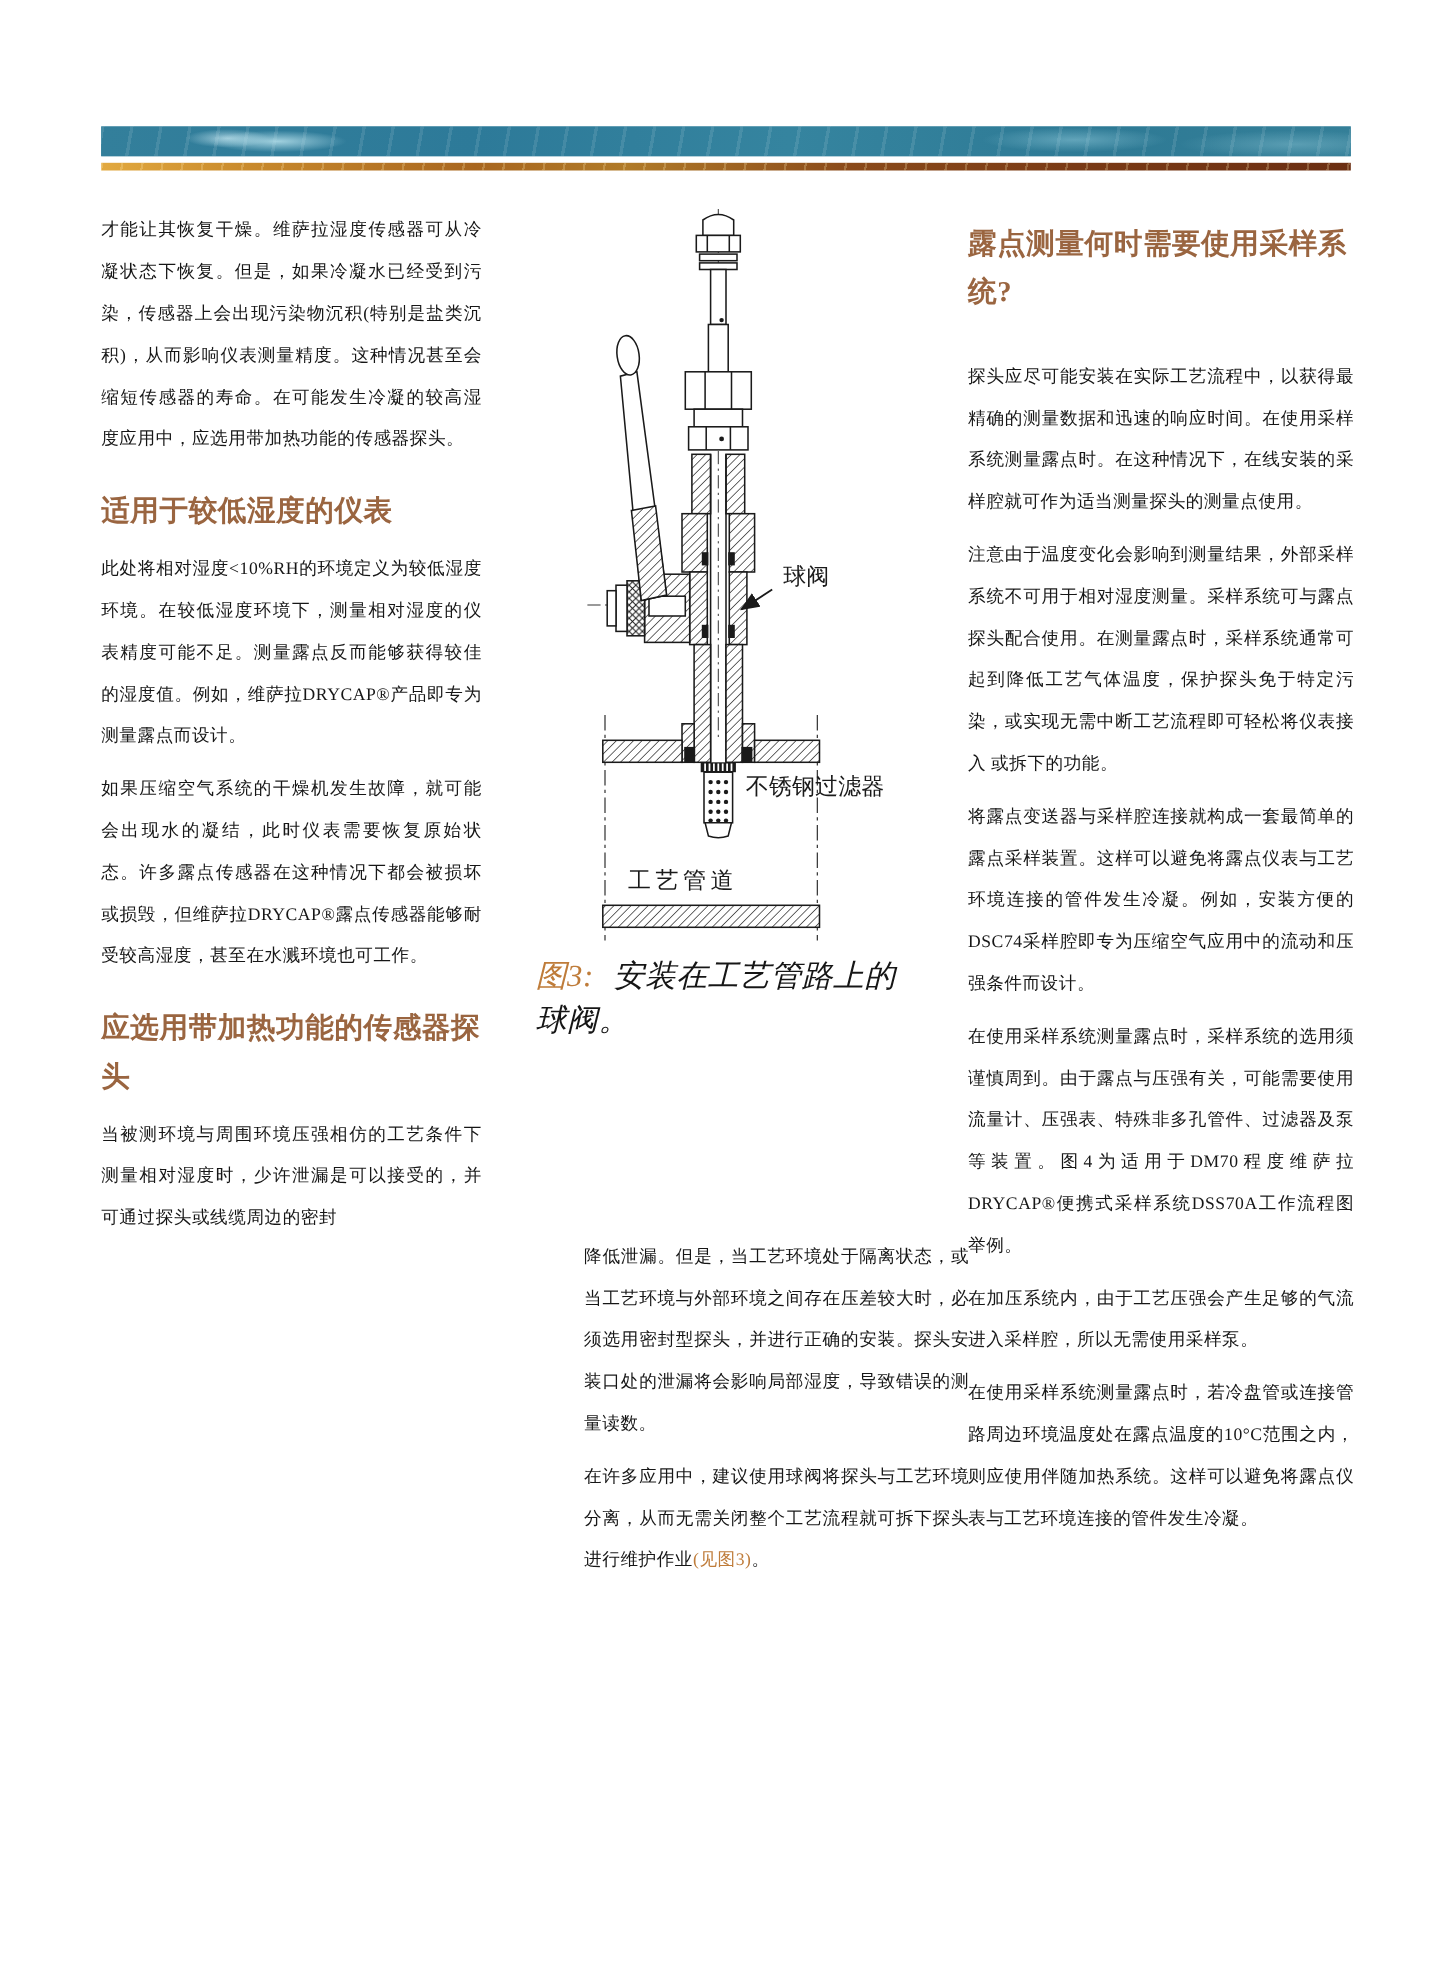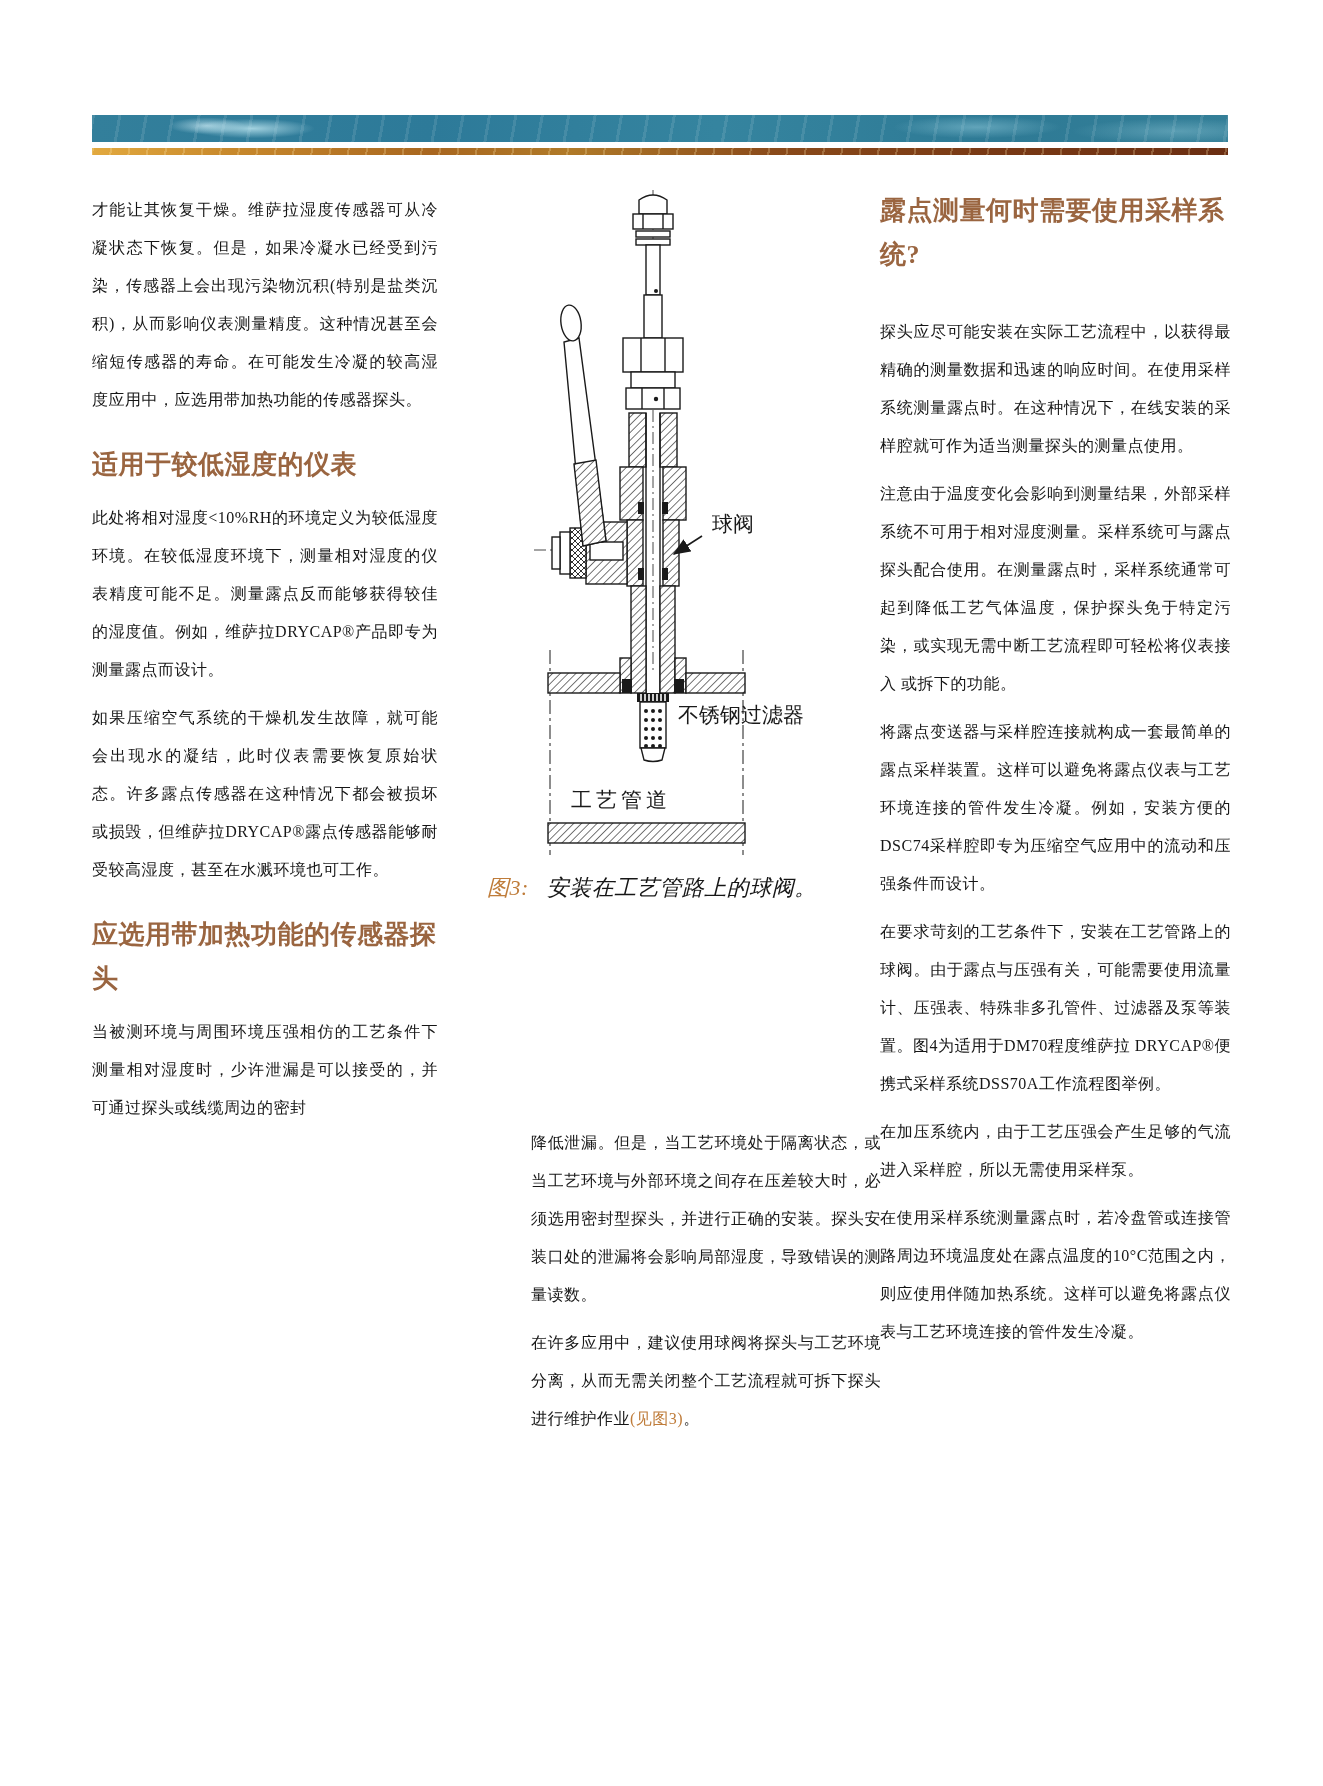--- a/index.html
+++ b/index.html
@@ -21,35 +21,35 @@
   }
   .stripe{
     position:absolute;left:92px;top:148px;width:1136px;height:7px;
     background:
       repeating-linear-gradient(100deg, rgba(255,235,180,.25) 0 2px, rgba(0,0,0,0) 2px 18px),
       linear-gradient(90deg,#e2a93f 0%,#c8892c 12%,#a8661f 30%,#b07a28 42%,#8a4a1a 60%,#7a3a15 78%,#6b2e12 100%);
   }
   .col{position:absolute;}
   .col1{left:92px;top:191px;width:346px;}
   .col2text{left:487px;top:1124px;width:350px;margin-left:44px;}
-  .col3{left:880px;top:189px;width:351px;}
+  .col3{left:880px;top:200px;width:351px;}
   p.body{
     font-size:16px;line-height:38px;letter-spacing:.5px;
     text-align:justify;margin:0 0 10px 0;
   }
   h2{
     font-size:26px;line-height:44px;font-weight:bold;color:#9a6540;
     margin:24px 0 12px 0;letter-spacing:.5px;
   }
   .col3 h2{margin:0 0 36px 0;}
   .fig{position:absolute;left:470px;top:172px;width:362px;height:690px;margin:0;}
   .fig svg{display:block;}
   .caption{
     position:absolute;left:487px;top:868px;width:350px;
-    font-size:22px;line-height:40px;font-style:italic;margin:0;letter-spacing:.5px;
+    font-size:28px;line-height:40px;font-style:italic;margin:0;letter-spacing:.5px;
   }
   .figlabel{color:#bf7c3a;font-style:italic;margin-right:18px;}
   .captext{font-style:italic;}
   .figref{color:#bf7c3a;}
   text{font-family:"Liberation Serif","DejaVu Serif",serif;fill:#1a1a1a;}
 </style>
 </head>
 <body>
 
 <div class="page">
@@ -189,18 +189,18 @@
   <section class="col col2text">
     <p class="body">降低泄漏。但是，当工艺环境处于隔离状态，或当工艺环境与外部环境之间存在压差较大时，必须选用密封型探头，并进行正确的安装。探头安装口处的泄漏将会影响局部湿度，导致错误的测量读数。</p>
     <p class="body"><span>在许多应用中，建议使用球阀将探头与工艺环境分离，从而无需关闭整个工艺流程就可拆下探头进行维护作业</span><span class="figref">(见图3)</span><span>。</span></p>
   </section>
 
   <section class="col col3">
     <h2>露点测量何时需要使用采样系统?</h2>
     <p class="body">探头应尽可能安装在实际工艺流程中，以获得最精确的测量数据和迅速的响应时间。在使用采样系统测量露点时。在这种情况下，在线安装的采样腔就可作为适当测量探头的测量点使用。</p>
     <p class="body">注意由于温度变化会影响到测量结果，外部采样系统不可用于相对湿度测量。采样系统可与露点探头配合使用。在测量露点时，采样系统通常可起到降低工艺气体温度，保护探头免于特定污染，或实现无需中断工艺流程即可轻松将仪表接入 或拆下的功能。</p>
     <p class="body">将露点变送器与采样腔连接就构成一套最简单的露点采样装置。这样可以避免将露点仪表与工艺环境连接的管件发生冷凝。例如，安装方便的DSC74采样腔即专为压缩空气应用中的流动和压强条件而设计。</p>
-    <p class="body">在要求苛刻的工艺条件下，安装在工艺管路上的球阀。由于露点与压强有关，可能需要使用流量计、压强表、特殊非多孔管件、过滤器及泵等装置。图4为适用于DM70程度维萨拉  DRYCAP®便携式采样系统DSS70A工作流程图举例。</p>
+    <p class="body">在使用采样系统测量露点时，采样系统的选用须谨慎周到。由于露点与压强有关，可能需要使用流量计、压强表、特殊非多孔管件、过滤器及泵等装置。图4为适用于DM70程度维萨拉  DRYCAP®便携式采样系统DSS70A工作流程图举例。</p>
     <p class="body">在加压系统内，由于工艺压强会产生足够的气流进入采样腔，所以无需使用采样泵。</p>
     <p class="body">在使用采样系统测量露点时，若冷盘管或连接管路周边环境温度处在露点温度的10°C范围之内，则应使用伴随加热系统。这样可以避免将露点仪表与工艺环境连接的管件发生冷凝。</p>
   </section>
 
 </div>
 
 </body></html>

